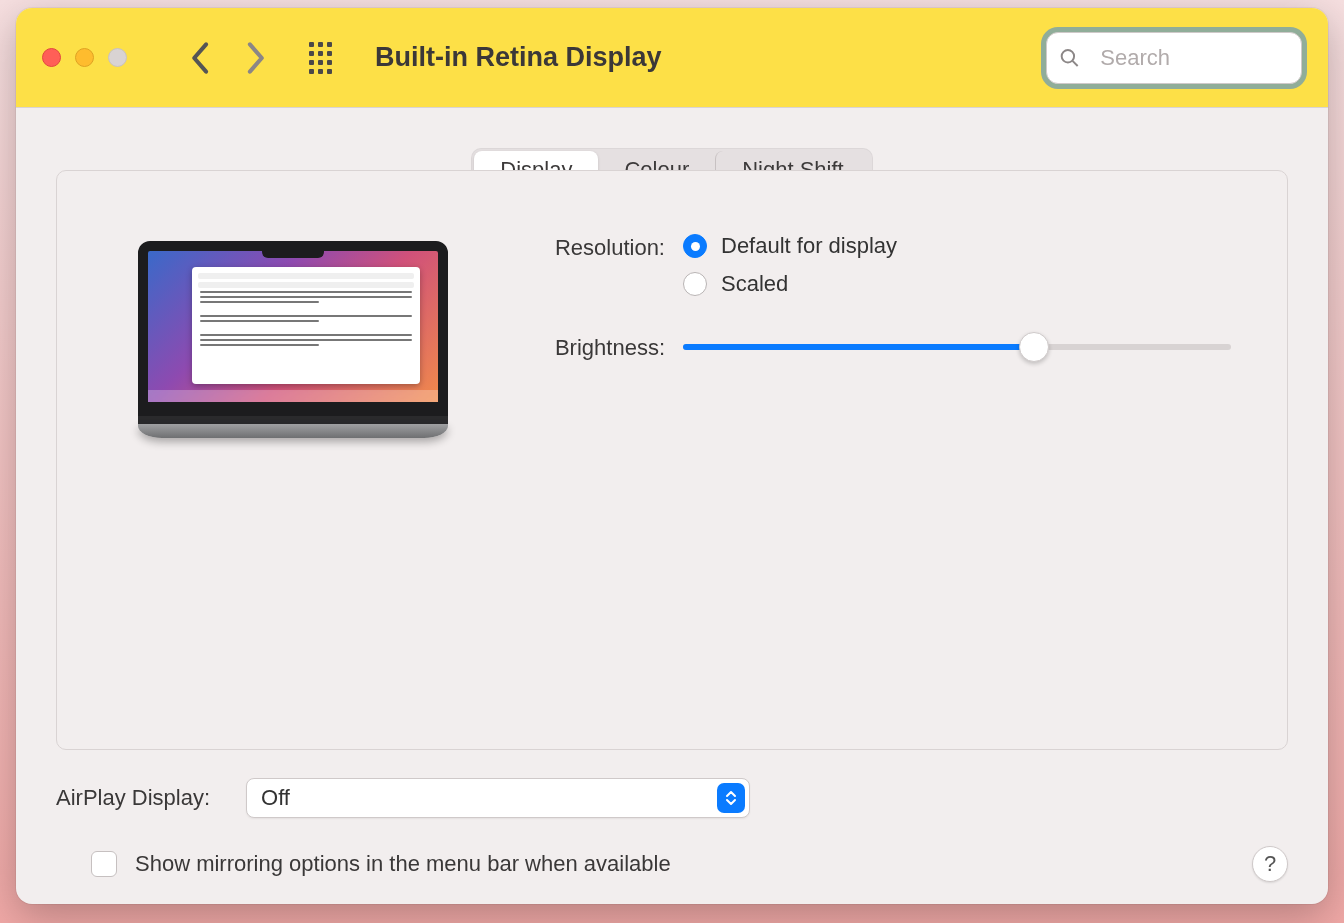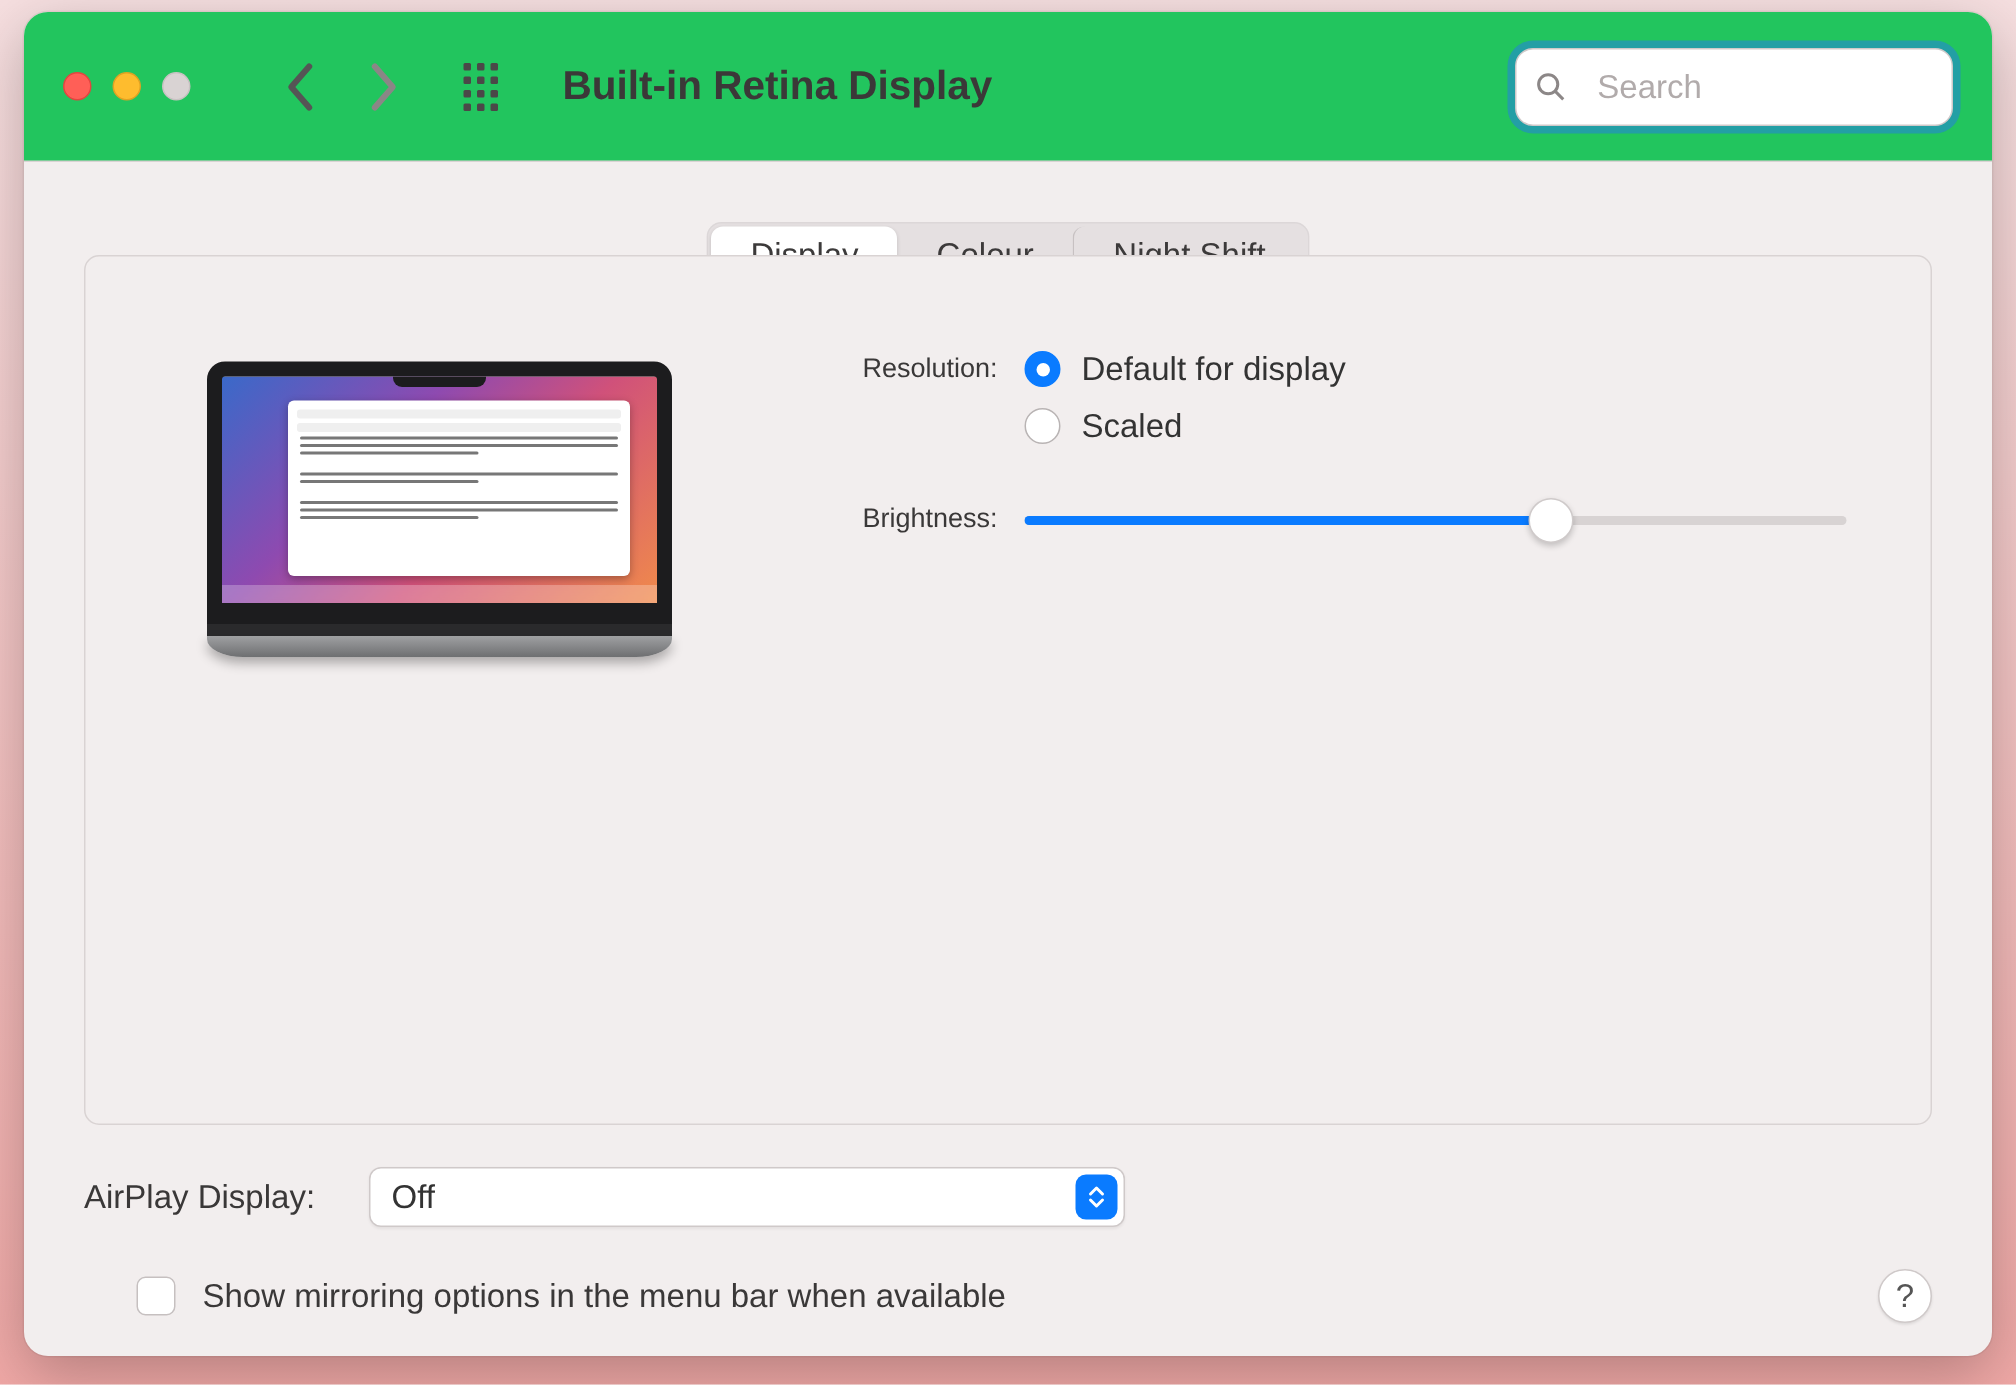--- a/index.html
+++ b/index.html
@@ -7,37 +7,37 @@
   body { background: linear-gradient(180deg,#f6dfe0 0%, #f0a8a6 100%); display:flex; align-items:flex-start; justify-content:center; }
   .window {
     width: 1312px; height: 896px; margin-top:8px;
     background: #f2eeee;
     border-radius: 16px;
     box-shadow: 0 12px 40px rgba(0,0,0,.25), 0 0 0 1px rgba(0,0,0,.05);
     overflow: hidden; display:flex; flex-direction:column;
   }
   .titlebar {
     height: 100px; display:flex; align-items:center; padding: 0 26px;
-    background: #22c55e; border-bottom: 1px solid #d9d3d3;
+    background: #fde047; border-bottom: 1px solid #d9d3d3;
     gap: 18px;
   }
   .traffic { display:flex; gap:14px; margin-right: 38px; }
   .dot { width:19px; height:19px; border-radius:50%; }
   .dot.red{background:#ff5f57;border:1px solid #e14640;}
   .dot.yellow{background:#febc2e;border:1px solid #dfa223;}
   .dot.gray{background:#d9d3d3;border:1px solid #c8c2c2;}
   .navbtn { width:36px; height:36px; display:flex; align-items:center; justify-content:center; color:#8b8686; }
   .navbtn svg{width:22px;height:34px;}
   .navbtn.enabled{color:#555;}
   .grid-icon{width:30px;height:30px;display:flex;flex-wrap:wrap;gap:4px;align-content:center;justify-content:center;margin:0 22px 0 14px;}
   .grid-icon span{width:5px;height:5px;background:#4b4848;border-radius:1px;}
   .title{font-size:27px;font-weight:700;color:#3b3838;flex:0 0 auto;}
   .spacer{flex:1;}
   .searchwrap{
-    width:292px;height:52px;border-radius:12px;background:#fff;
+    width:256px;height:52px;border-radius:12px;background:#fff;
     border:1px solid #cfc9c9;display:flex;align-items:center;padding:0 12px;gap:20px;
     box-shadow: 0 0 0 5px rgba(36,122,236,.5);
   }
   .searchwrap svg{width:26px;height:26px;color:#8c8787;}
   .searchwrap input{border:none;outline:none;font-size:22px;color:#555;background:transparent;width:100%;}
   .searchwrap input::placeholder{color:#b1abab;}
 
   .content{flex:1; padding: 0 40px 20px 40px; display:flex; flex-direction:column;}
   .tabs{align-self:center;margin-top:40px;display:flex;background:#e5e0e1;border-radius:10px;padding:3px;box-shadow:inset 0 0 0 1px rgba(0,0,0,.04);}
   .tab{padding:6px 26px;font-size:22px;color:#3c3a3a;border-radius:8px;cursor:default;display:flex;align-items:center;}
@@ -57,21 +57,21 @@
   .screen::after{content:"";position:absolute;bottom:0;left:0;right:0;height:12px;background:rgba(255,255,255,.25);backdrop-filter:blur(2px);}
   .docwin{position:absolute;top:16px;left:44px;right:18px;bottom:18px;background:#fff;border-radius:4px;box-shadow:0 2px 6px rgba(0,0,0,.3);padding:6px;}
   .docwin .bar{height:6px;background:#efefef;border-radius:2px;margin-bottom:3px;}
   .docwin .line{height:2px;background:#777;margin:3px 2px;border-radius:1px;}
   .docwin .line.short{width:55%;}
   .base{height:14px;background:linear-gradient(#9fa0a2,#6e6f71);border-radius:0 0 24px 24px / 0 0 12px 12px;box-shadow:0 4px 8px rgba(0,0,0,.3);}
   .hinge{height:8px;background:#2a2a2c;}
   
   .settings{flex:1;padding-top:4px;}
   .row{display:flex;align-items:flex-start;margin-bottom:24px;}
-  .row-label{width:150px;text-align:right;font-size:18px;color:#3a3838;padding-right:18px;padding-top:2px;}
+  .row-label{width:150px;text-align:right;font-size:22px;color:#3a3838;padding-right:18px;padding-top:2px;}
   .row-body{flex:1;}
   .radio-line{display:flex;align-items:center;gap:14px;font-size:22px;color:#333;margin-bottom:12px;}
   .radio{width:24px;height:24px;border-radius:50%;background:#fff;border:1px solid #b9b4b4;display:flex;align-items:center;justify-content:center;flex:0 0 24px;}
   .radio.checked{background:#0a7bff;border-color:#0a7bff;}
   .radio.checked::after{content:"";width:9px;height:9px;border-radius:50%;background:#fff;}
   .slider{position:relative;height:28px;display:flex;align-items:center;}
   .track{height:6px;background:#d8d3d3;border-radius:3px;flex:1;position:relative;overflow:hidden;}
   .fill{position:absolute;left:0;top:0;bottom:0;width:64%;background:#0a7bff;}
   .thumb{position:absolute;top:50%;left:64%;transform:translate(-50%,-50%);width:30px;height:30px;border-radius:50%;background:#fff;border:1px solid #cfcaca;box-shadow:0 2px 4px rgba(0,0,0,.2);}
 

